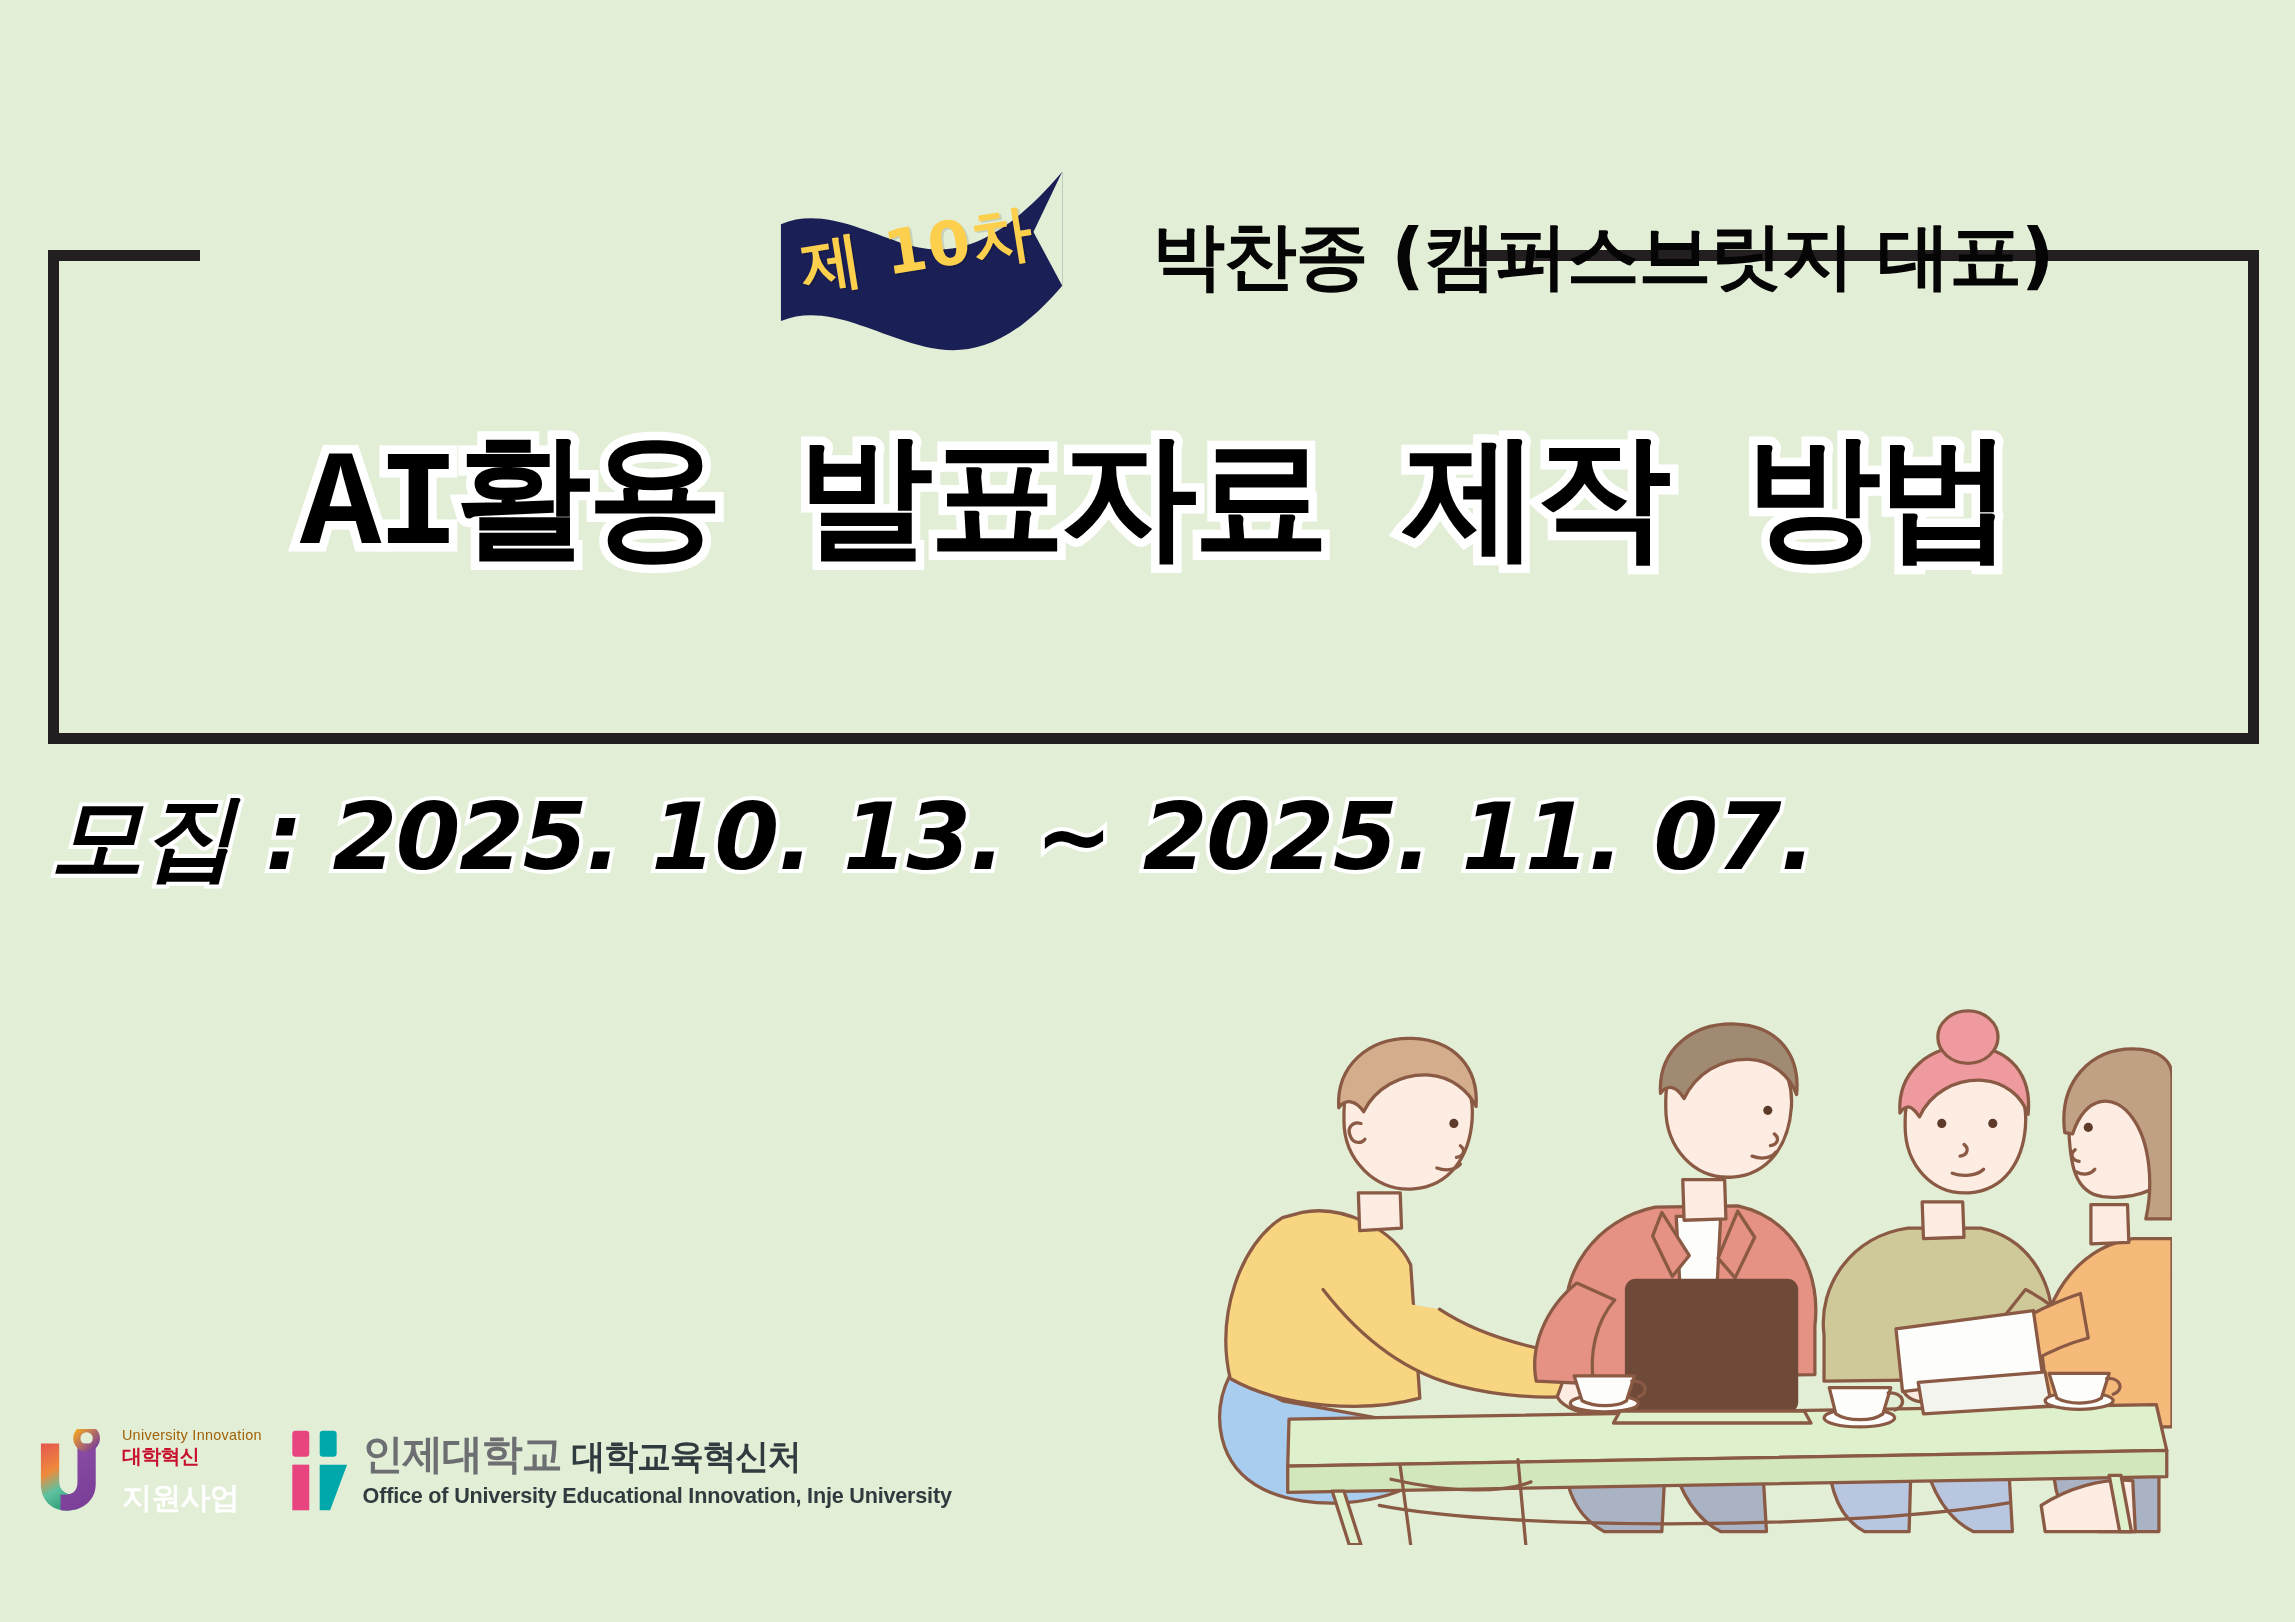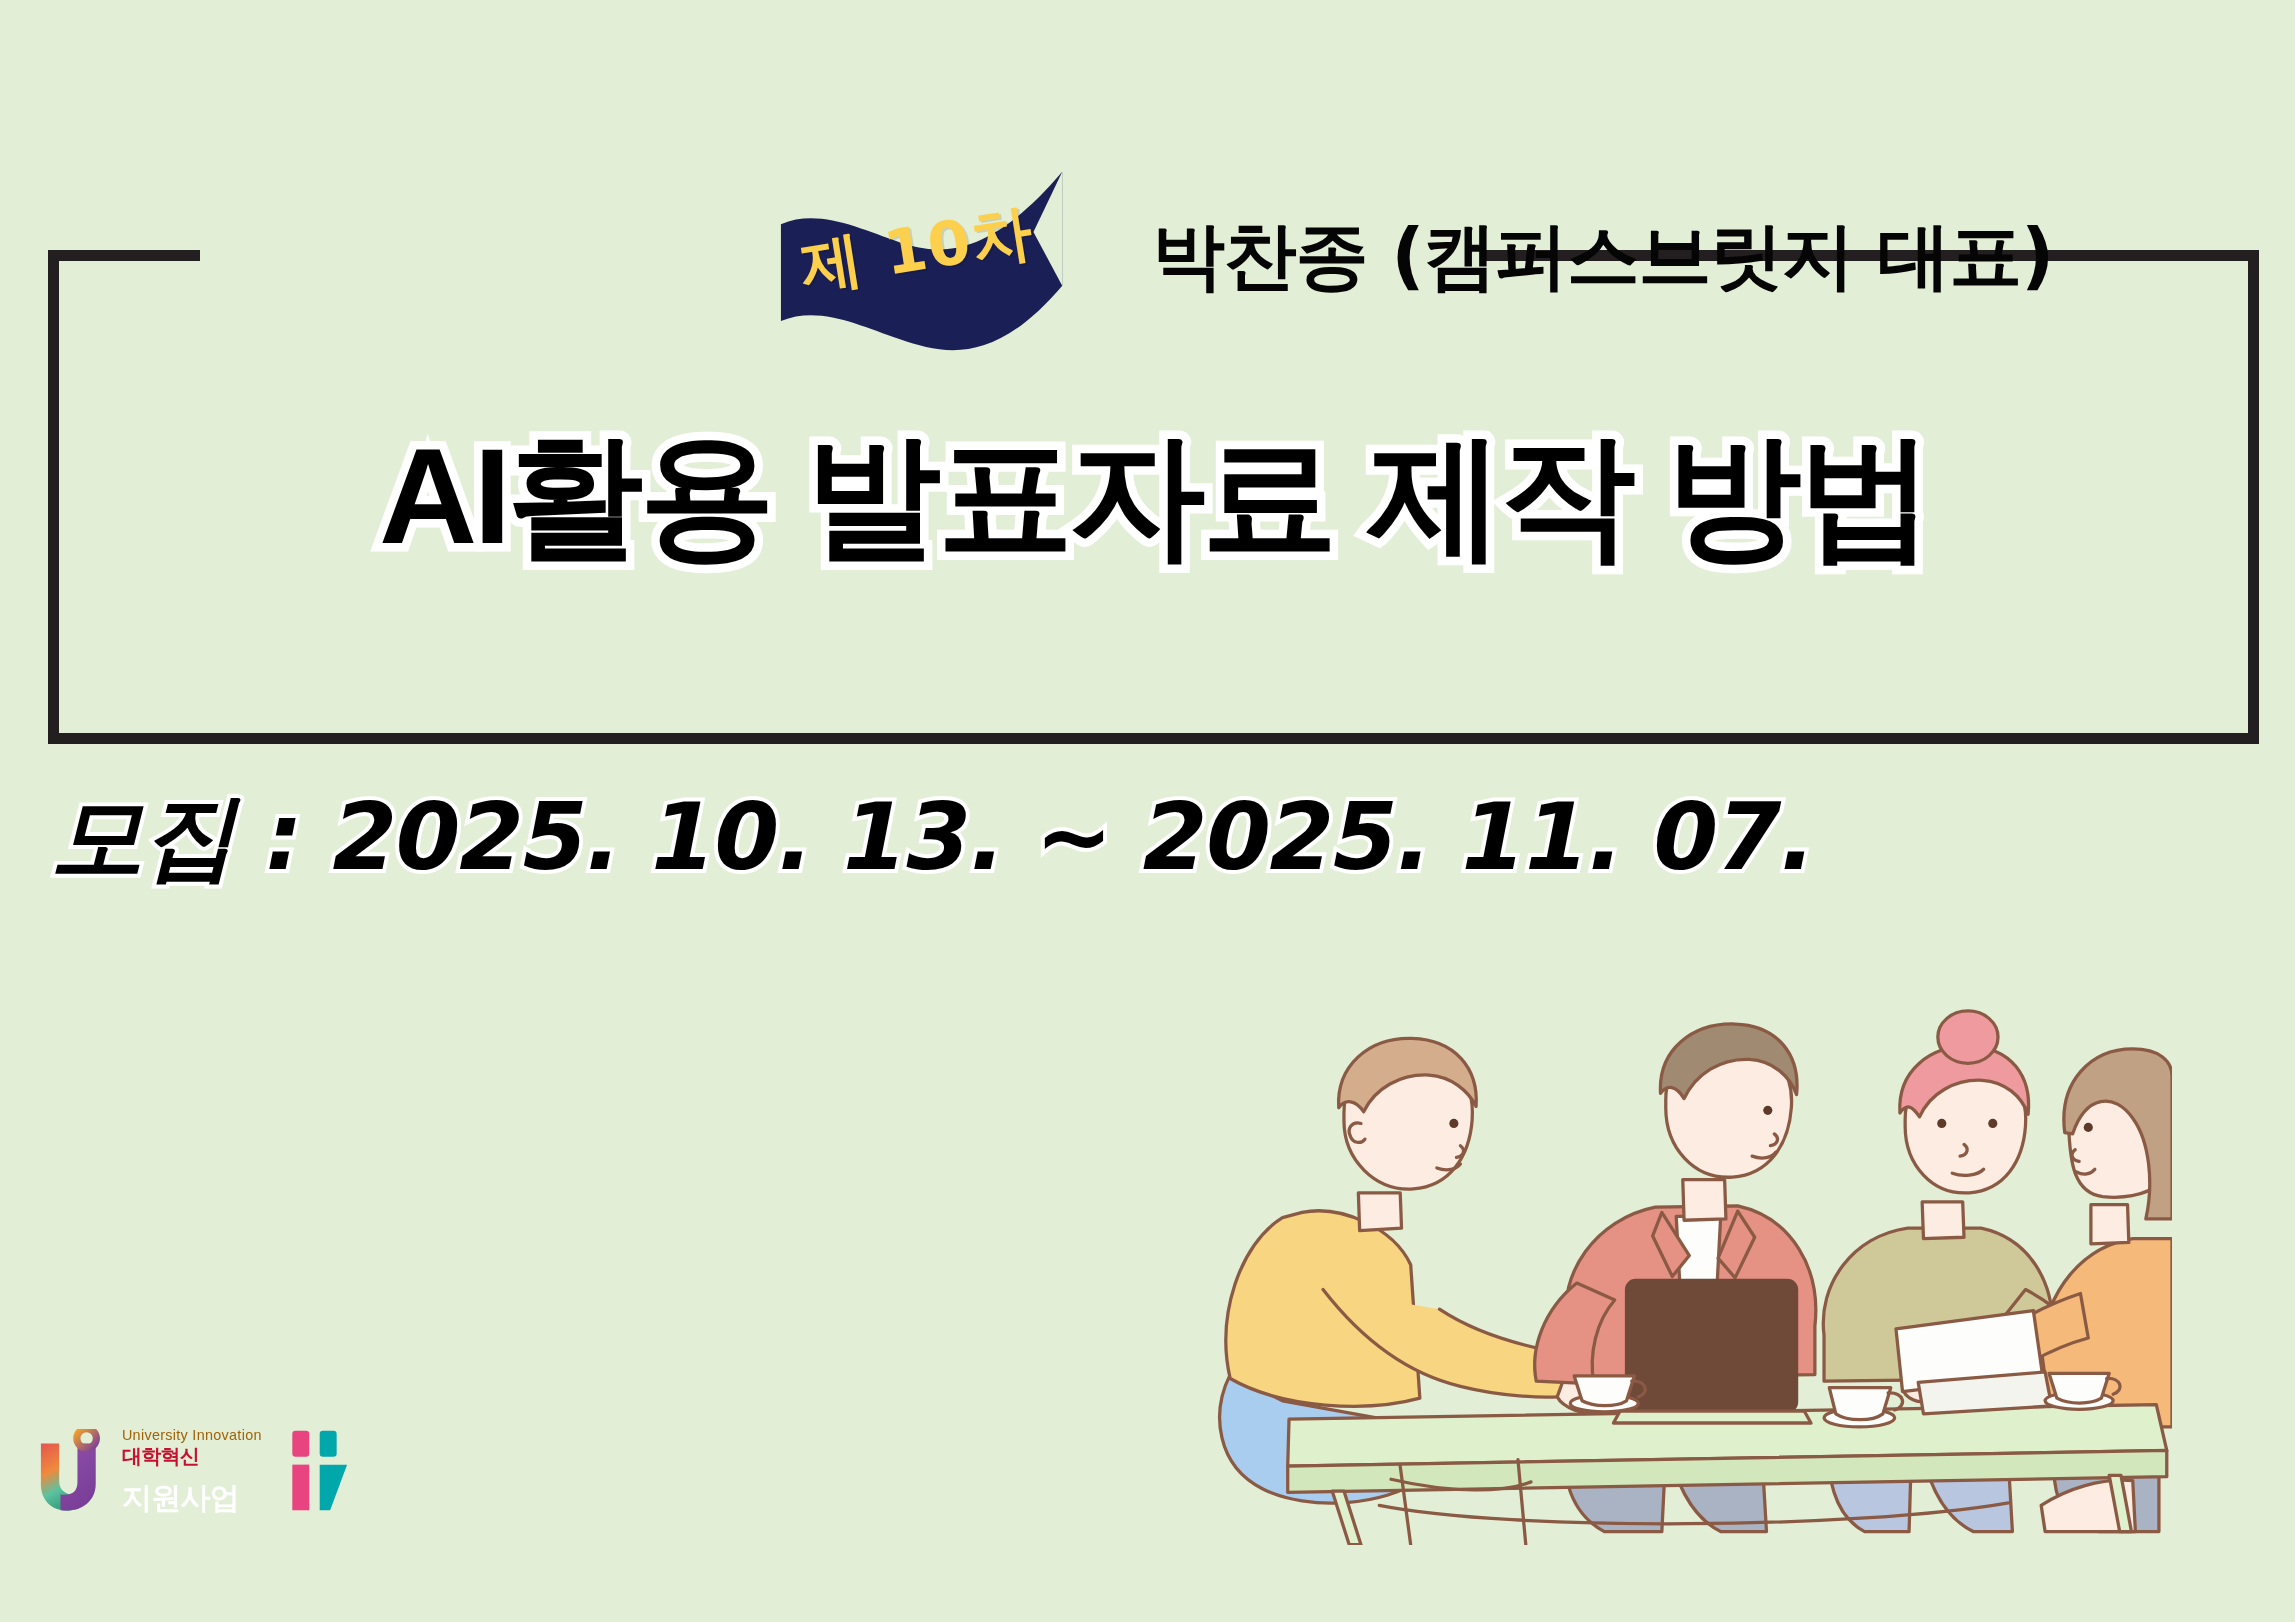--- a/index.html
+++ b/index.html
@@ -80,21 +80,21 @@
     position: absolute;
     left: 60px;
     top: 406px;
     width: 2189px;
     text-align: center;
     font-size: 136px;
     font-weight: 700;
     color: #000000;
     letter-spacing: -3.9px;
     white-space: nowrap;
-    font-family: Liberation Sans, sans-serif;
+    font-family: Liberation Mono, monospace;
     -webkit-text-stroke: 17px #ffffff;
     paint-order: stroke fill;
   }
 
   
   .dates {
     position: absolute;
     left: 51px;
     top: 775px;
   }
@@ -417,18 +417,25 @@
 
     <div class="logo-inje">
       <div class="mark">
         <svg viewBox="0 0 92 130" xmlns="http://www.w3.org/2000/svg">
           <rect x="2" y="4" width="26" height="40" rx="5" fill="#e8447f"></rect>
           <path d="M2 56 L 28 56 L 28 126 L 2 126 Z" fill="#e8447f"></path>
           <rect x="44" y="4" width="26" height="40" rx="5" fill="#00a8ac"></rect>
           <path d="M44 56 L 86 56 L 60 126 L 44 126 Z" fill="#00a8ac"></path>
         </svg>
       </div>
+      <div class="words">
+        <div class="row1">
+          <span class="uni">인제대학교</span>
+          <span class="office">대학교육혁신처</span>
+        </div>
+        <span class="eng">Office of University Educational Innovation, Inje University</span>
+      </div>
     </div>
 
   </div>
 
 </div>
 
 
 </body></html>

